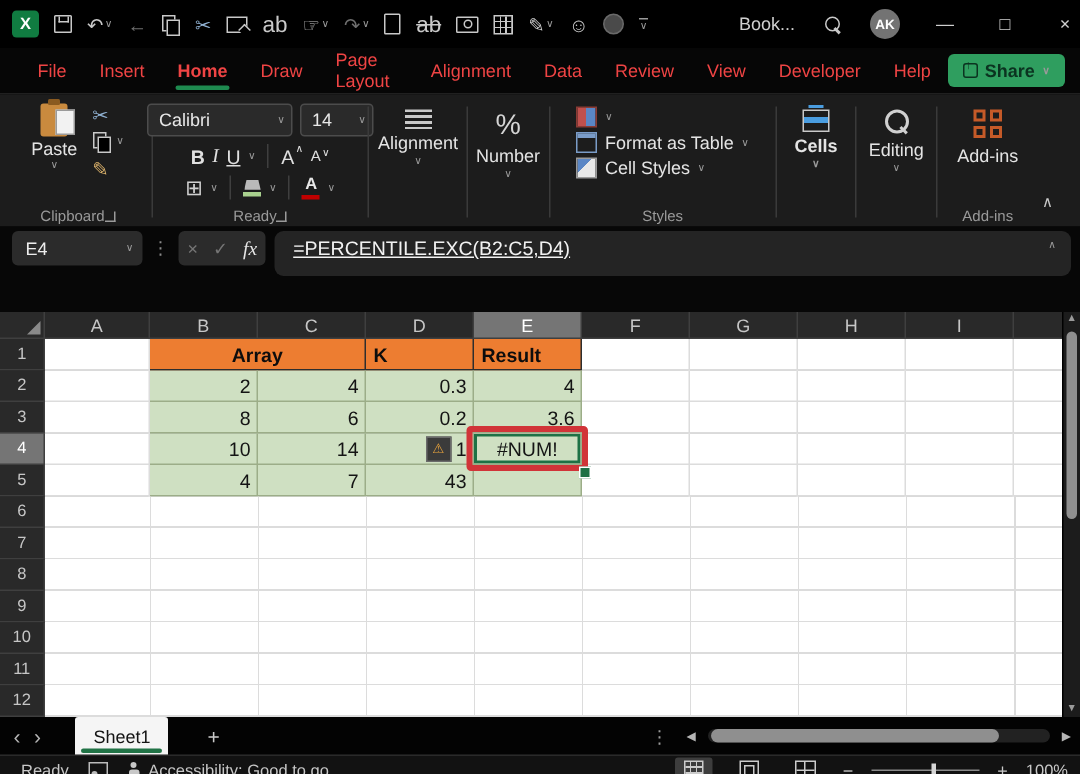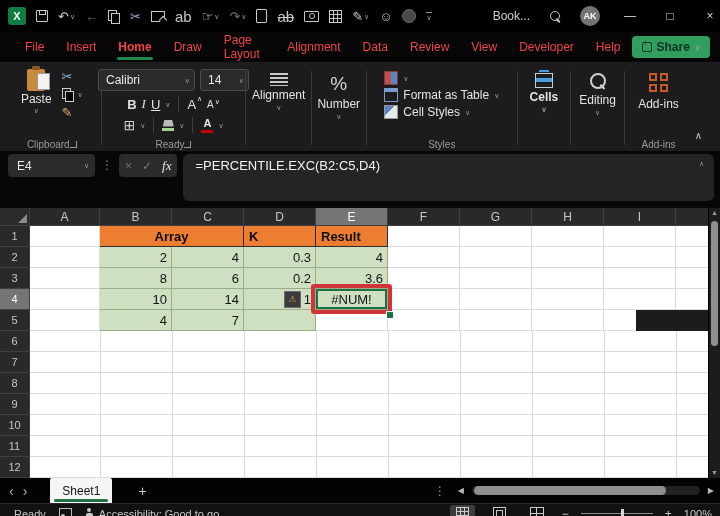--- a/index.html
+++ b/index.html
@@ -97,22 +97,22 @@
 
   
   .frow{height:54px;flex:0 0 54px;background:#070707;display:flex;align-items:flex-start;padding:3px 6px 0 8px;gap:6px;}
   .namebox{width:72px;height:23px;background:#2b2b2b;border-radius:4px;display:flex;align-items:center;
            font-size:12px;color:#ececec;padding:0 6px 0 9px;}
   .namebox .chev{margin-left:auto;}
   .fdots{color:#8a8a8a;font-size:12px;padding-top:4px;}
   .fxgroup{height:23px;background:#2b2b2b;border-radius:4px;display:flex;align-items:center;padding:0 6px;gap:10px;font-size:12px;}
   .fx-cancel,.fx-enter{color:#757575;}
   .fx-label{font-style:italic;font-family:"Liberation Serif",serif;color:#e6e6e6;font-size:13px;}
-  .formulabox{flex:1;height:47px;background:#242424;border-radius:6px;position:relative;
-              font-size:13px;color:#f2f2f2;padding:4px 26px 0 12px;box-sizing:border-box;}
+  .formulabox{flex:1;height:30px;background:#242424;border-radius:6px;position:relative;
+              font-size:13px;color:#f2f2f2;padding:4px 26px 0 12px;box-sizing:border-box;text-decoration:underline;}
   .formulabox .chev{position:absolute;right:10px;top:6px;}
 
   
   .grid{height:270px;flex:0 0 270px;position:relative;background:#1c1c1c;}
   .ghead{display:flex;height:18px;}
   .corner{width:30px;background:#2a2a2a;border-right:1px solid #3f3f3f;border-bottom:1px solid #3f3f3f;position:relative;box-sizing:border-box;}
   .corner::after{content:"";position:absolute;right:2px;bottom:2px;border-left:9px solid transparent;border-bottom:9px solid #8a8a8a;}
   .gh{width:72px;background:#292929;border-right:1px solid #3f3f3f;border-bottom:1px solid #3f3f3f;
       color:#c6c6c6;font-size:12px;display:flex;align-items:center;justify-content:center;box-sizing:border-box;}
   .gh.a{width:70px;} .gh.fillh{width:32px;border-right:none;}
@@ -511,20 +511,21 @@
         <div class="gc"></div>
         <div class="gc"></div>
         <div class="gc fill"></div>
     </div>
 
     <div class="grow-r">
       <div class="rh">5</div>
       <div class="gc a"></div>
       <div class="tc green">4</div>
       <div class="tc green">7</div>
+      <div class="tc green">43</div>
       <div class="tc green"></div>
       <div class="gc"></div>
         <div class="gc"></div>
         <div class="gc"></div>
         <div class="gc"></div>
         <div class="gc fill"></div>
     </div>
 
     <div class="rows612">
       <div class="rowhdrs">

